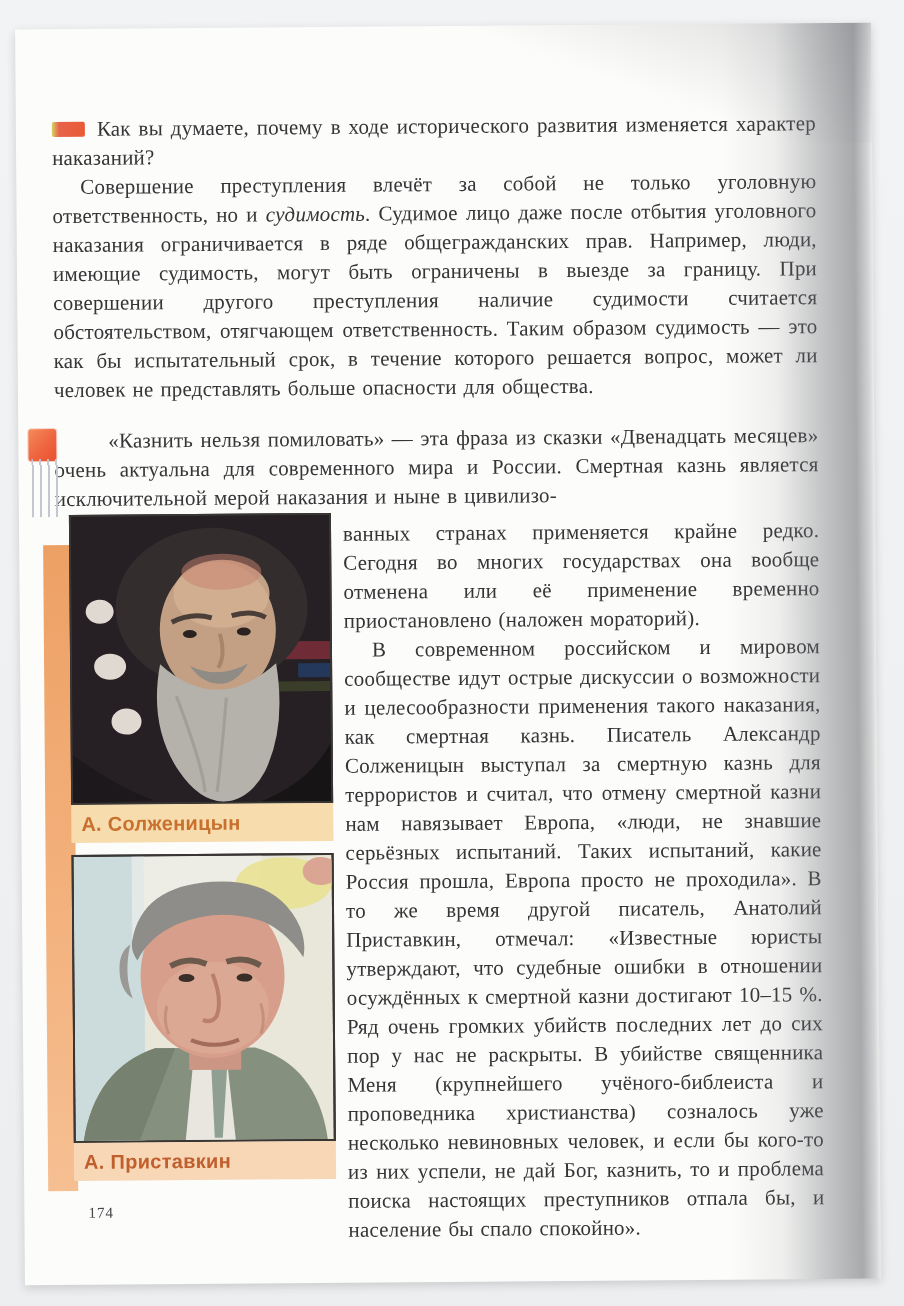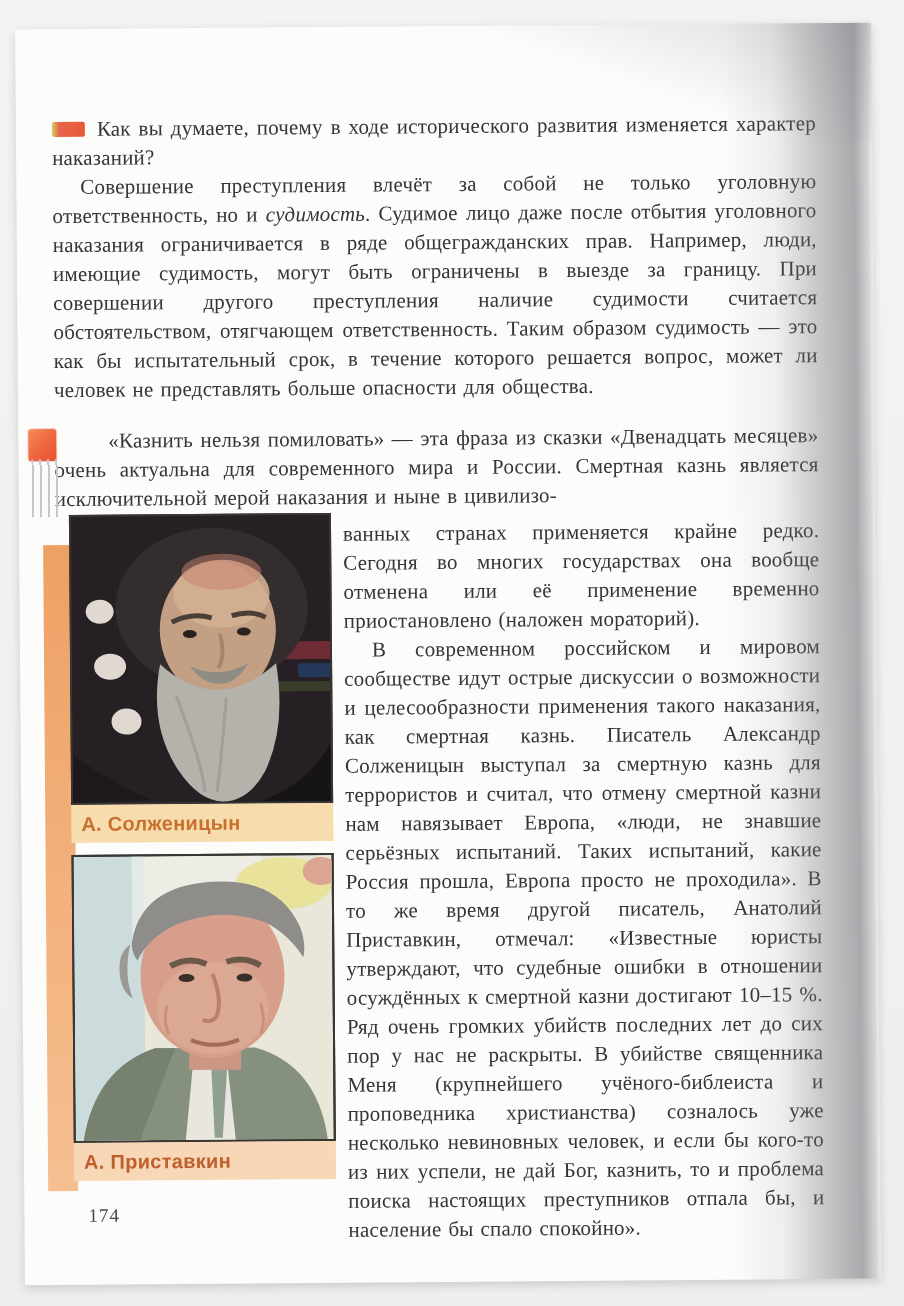--- a/index.html
+++ b/index.html
@@ -69,21 +69,21 @@
     box-sizing:border-box;width:262px;height:38px;line-height:38px;padding-left:10px;
     font-family:"Liberation Sans","DejaVu Sans",sans-serif;
     font-size:20px;font-weight:700;letter-spacing:.3px;
     text-align:left;white-space:nowrap;overflow:hidden;
   }
   .cap1{background:#f7dcae;color:#c8712f;}
   .cap2{background:#f8d7b6;color:#c05f2e;}
   .card2{margin-top:12px;}
   .pagenum{
     position:absolute;left:64px;top:1176px;
-    font-size:19px;color:#48484b;letter-spacing:1px;
+    font-size:15px;color:#48484b;letter-spacing:1px;
   }
 </style>
 </head>
 <body>
 
 <div class="page">
 
   <div class="content">
     <p class="q"><span class="marker"></span><span>Как вы думаете, почему в ходе исторического развития изменяется характер наказаний?</span></p>
 

